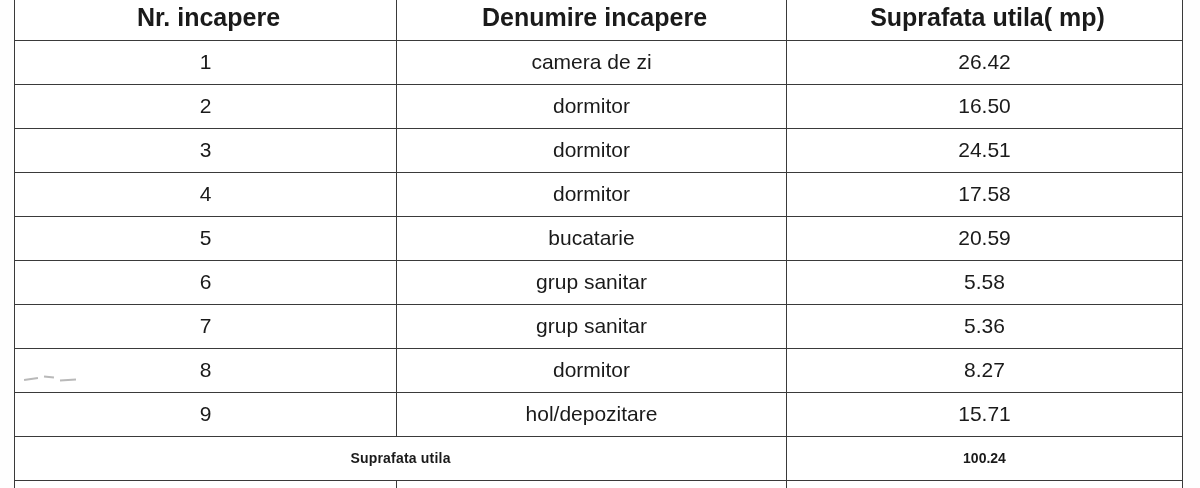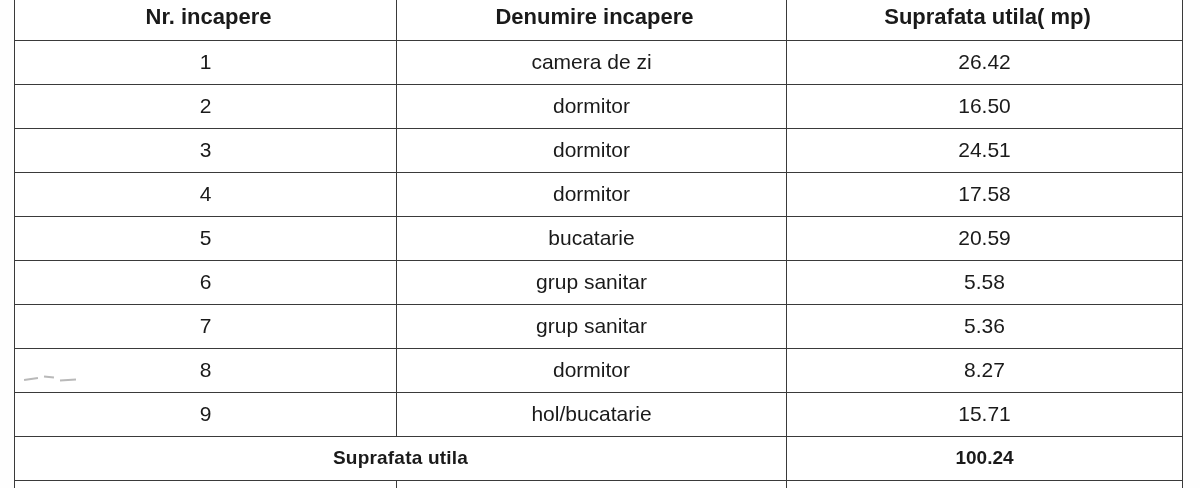--- a/index.html
+++ b/index.html
@@ -36,34 +36,34 @@
     text-align: center;
     vertical-align: middle;
     font-size: 21px;
     line-height: 1;
     padding: 5px 4px 7px 4px;
     height: 31px;
     background: #ffffff;
   }
   table.room-table thead th {
     font-weight: bold;
-    font-size: 22px;
+    font-size: 25px;
     height: 30px;
     padding-top: 2px;
     padding-bottom: 8px;
     border-top: none;
     padding-left: 10px;
   }
   
   table.room-table thead tr th:first-child { border-left: 1px solid #3a3a3a; }
 
   td.num, th.num { font-weight: normal; }
   tr.total-row td {
     font-weight: bold;
-    font-size: 19px;
+    font-size: 14px;
   }
   tr.total-row td.label {
     letter-spacing: 0.2px;
   }
   td.value-bold { font-weight: bold; }
 
   .faint-marks {
     position: absolute;
     left: 24px;
     top: 374px;
@@ -135,21 +135,21 @@
         <td>grup sanitar</td>
         <td>5.36</td>
       </tr>
       <tr>
         <td class="num">8</td>
         <td>dormitor</td>
         <td>8.27</td>
       </tr>
       <tr>
         <td class="num">9</td>
-        <td>hol/bucatarie</td>
+        <td>hol/depozitare</td>
         <td>15.71</td>
       </tr>
       <tr class="total-row">
         <td class="label" colspan="2">Suprafata utila</td>
         <td class="value-bold">100.24</td>
       </tr>
       <tr>
         <td class="num">10</td>
         <td>terasa</td>
         <td>145.71</td>

